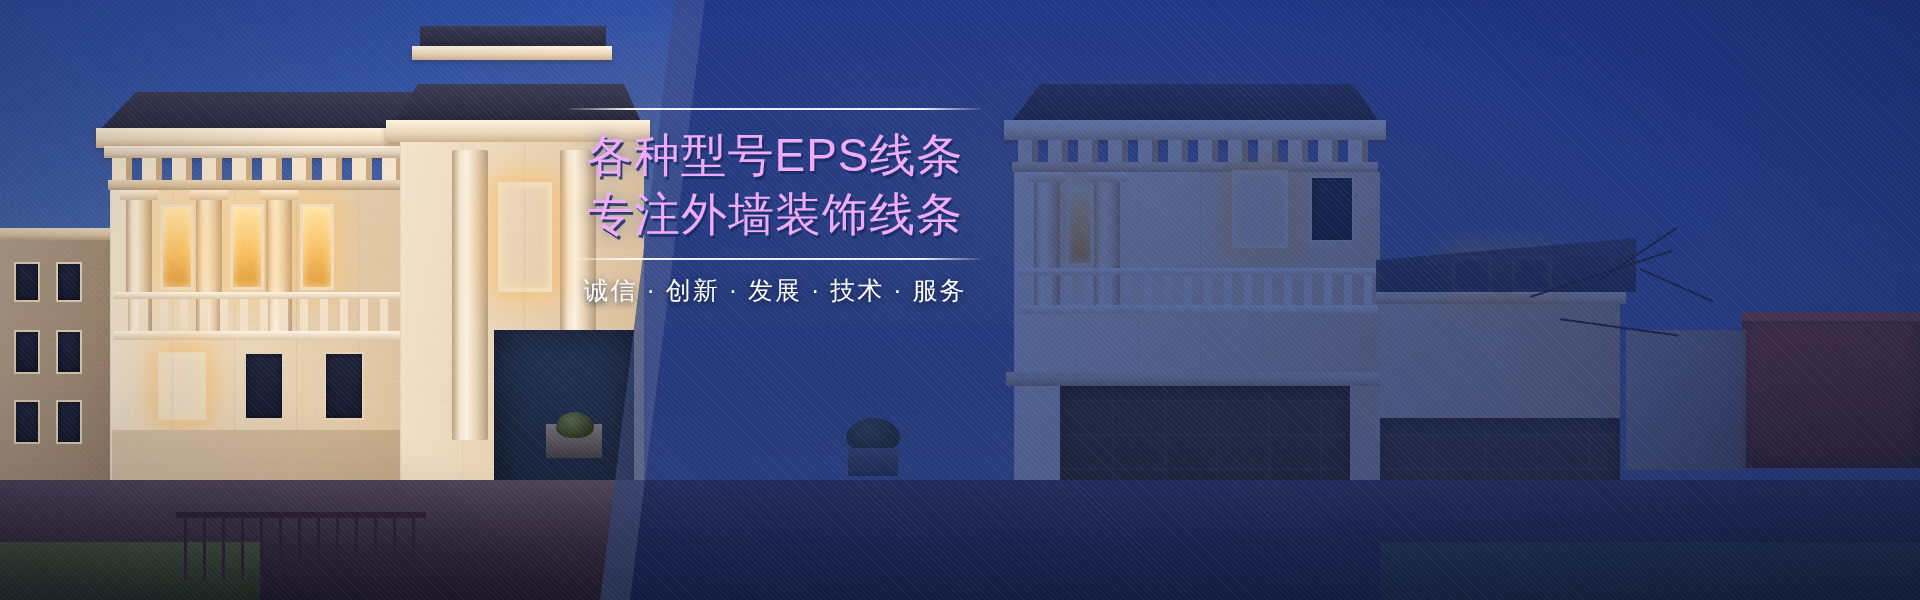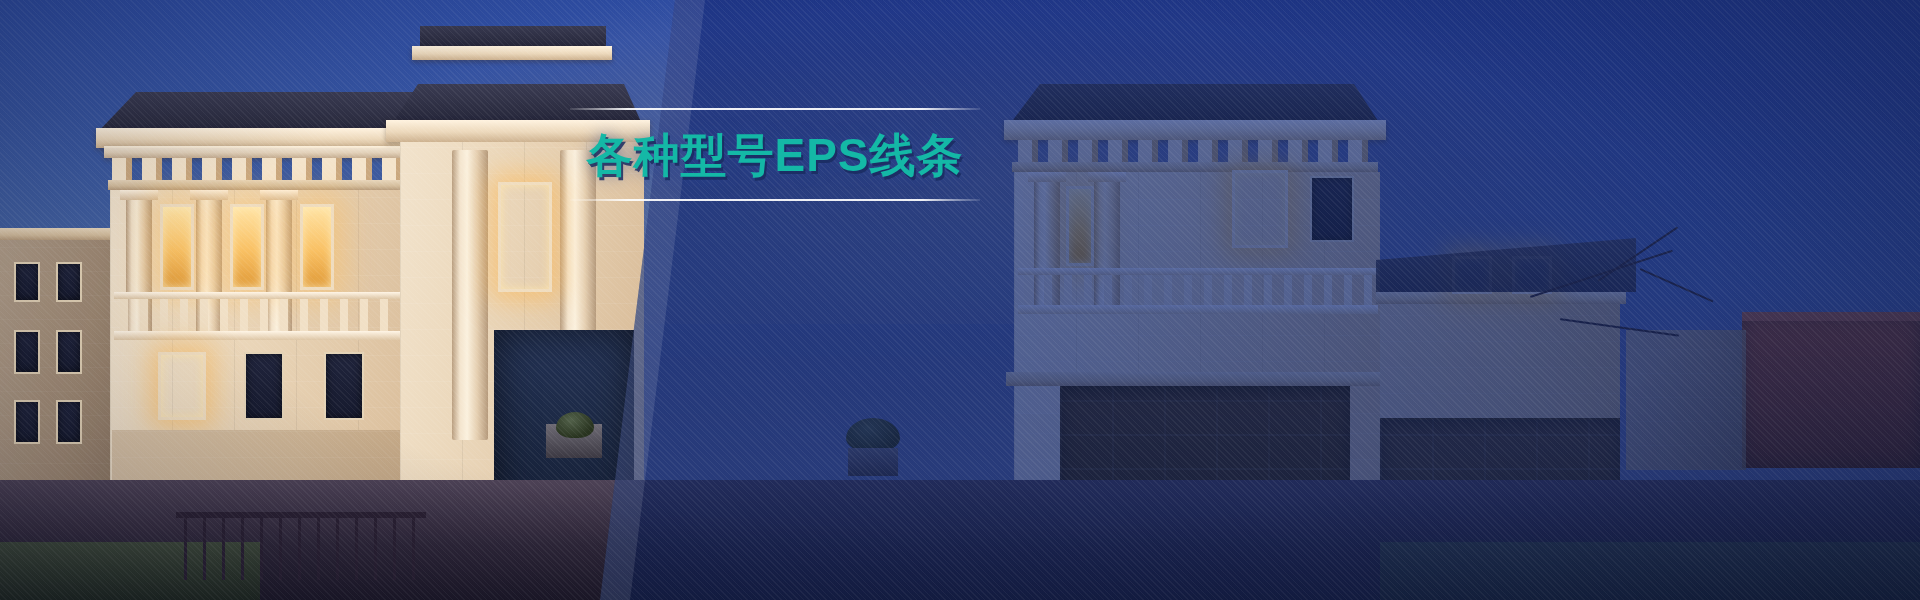--- a/index.html
+++ b/index.html
@@ -182,23 +182,23 @@
     line-height:1.1;
     white-space:nowrap;
   }
   .rule{
     height:2px;margin:22px auto 16px;
     background:linear-gradient(90deg,rgba(255,255,255,.1),rgba(255,255,255,.92) 14%,rgba(255,255,255,.92) 86%,rgba(255,255,255,.1));
     width:410px;
   }
   .rule.bottom{margin:14px auto 14px;}
   .head{
-    color:#14b8a6;
+    color:#f0abfc;
     font-size:46px;
-    font-weight:700;
+    font-weight:400;
     letter-spacing:1px;
     line-height:1.28;
     white-space:nowrap;
     text-shadow:
       2px 3px 0 rgba(26,44,96,.85),
       0 0 16px rgba(40,70,150,.6);
   }
   .tagline{
     color:#ffffff;
     font-size:25px;
@@ -325,16 +325,18 @@
 
   <div class="diag-overlay"></div>
   <div class="diag-overlay2"></div>
   <div class="diag-edge"></div>
   <div class="hatch"></div>
   <div class="vignette"></div>
 
   <div class="copy">
     <div class="rule"></div>
     <div class="head">各种型号EPS线条</div>
+    <div class="head">专注外墙装饰线条</div>
     <div class="rule bottom"></div>
+    <div class="tagline">诚信 · 创新 · 发展 · 技术 · 服务</div>
   </div>
 
 </div>
 
 </body></html>

